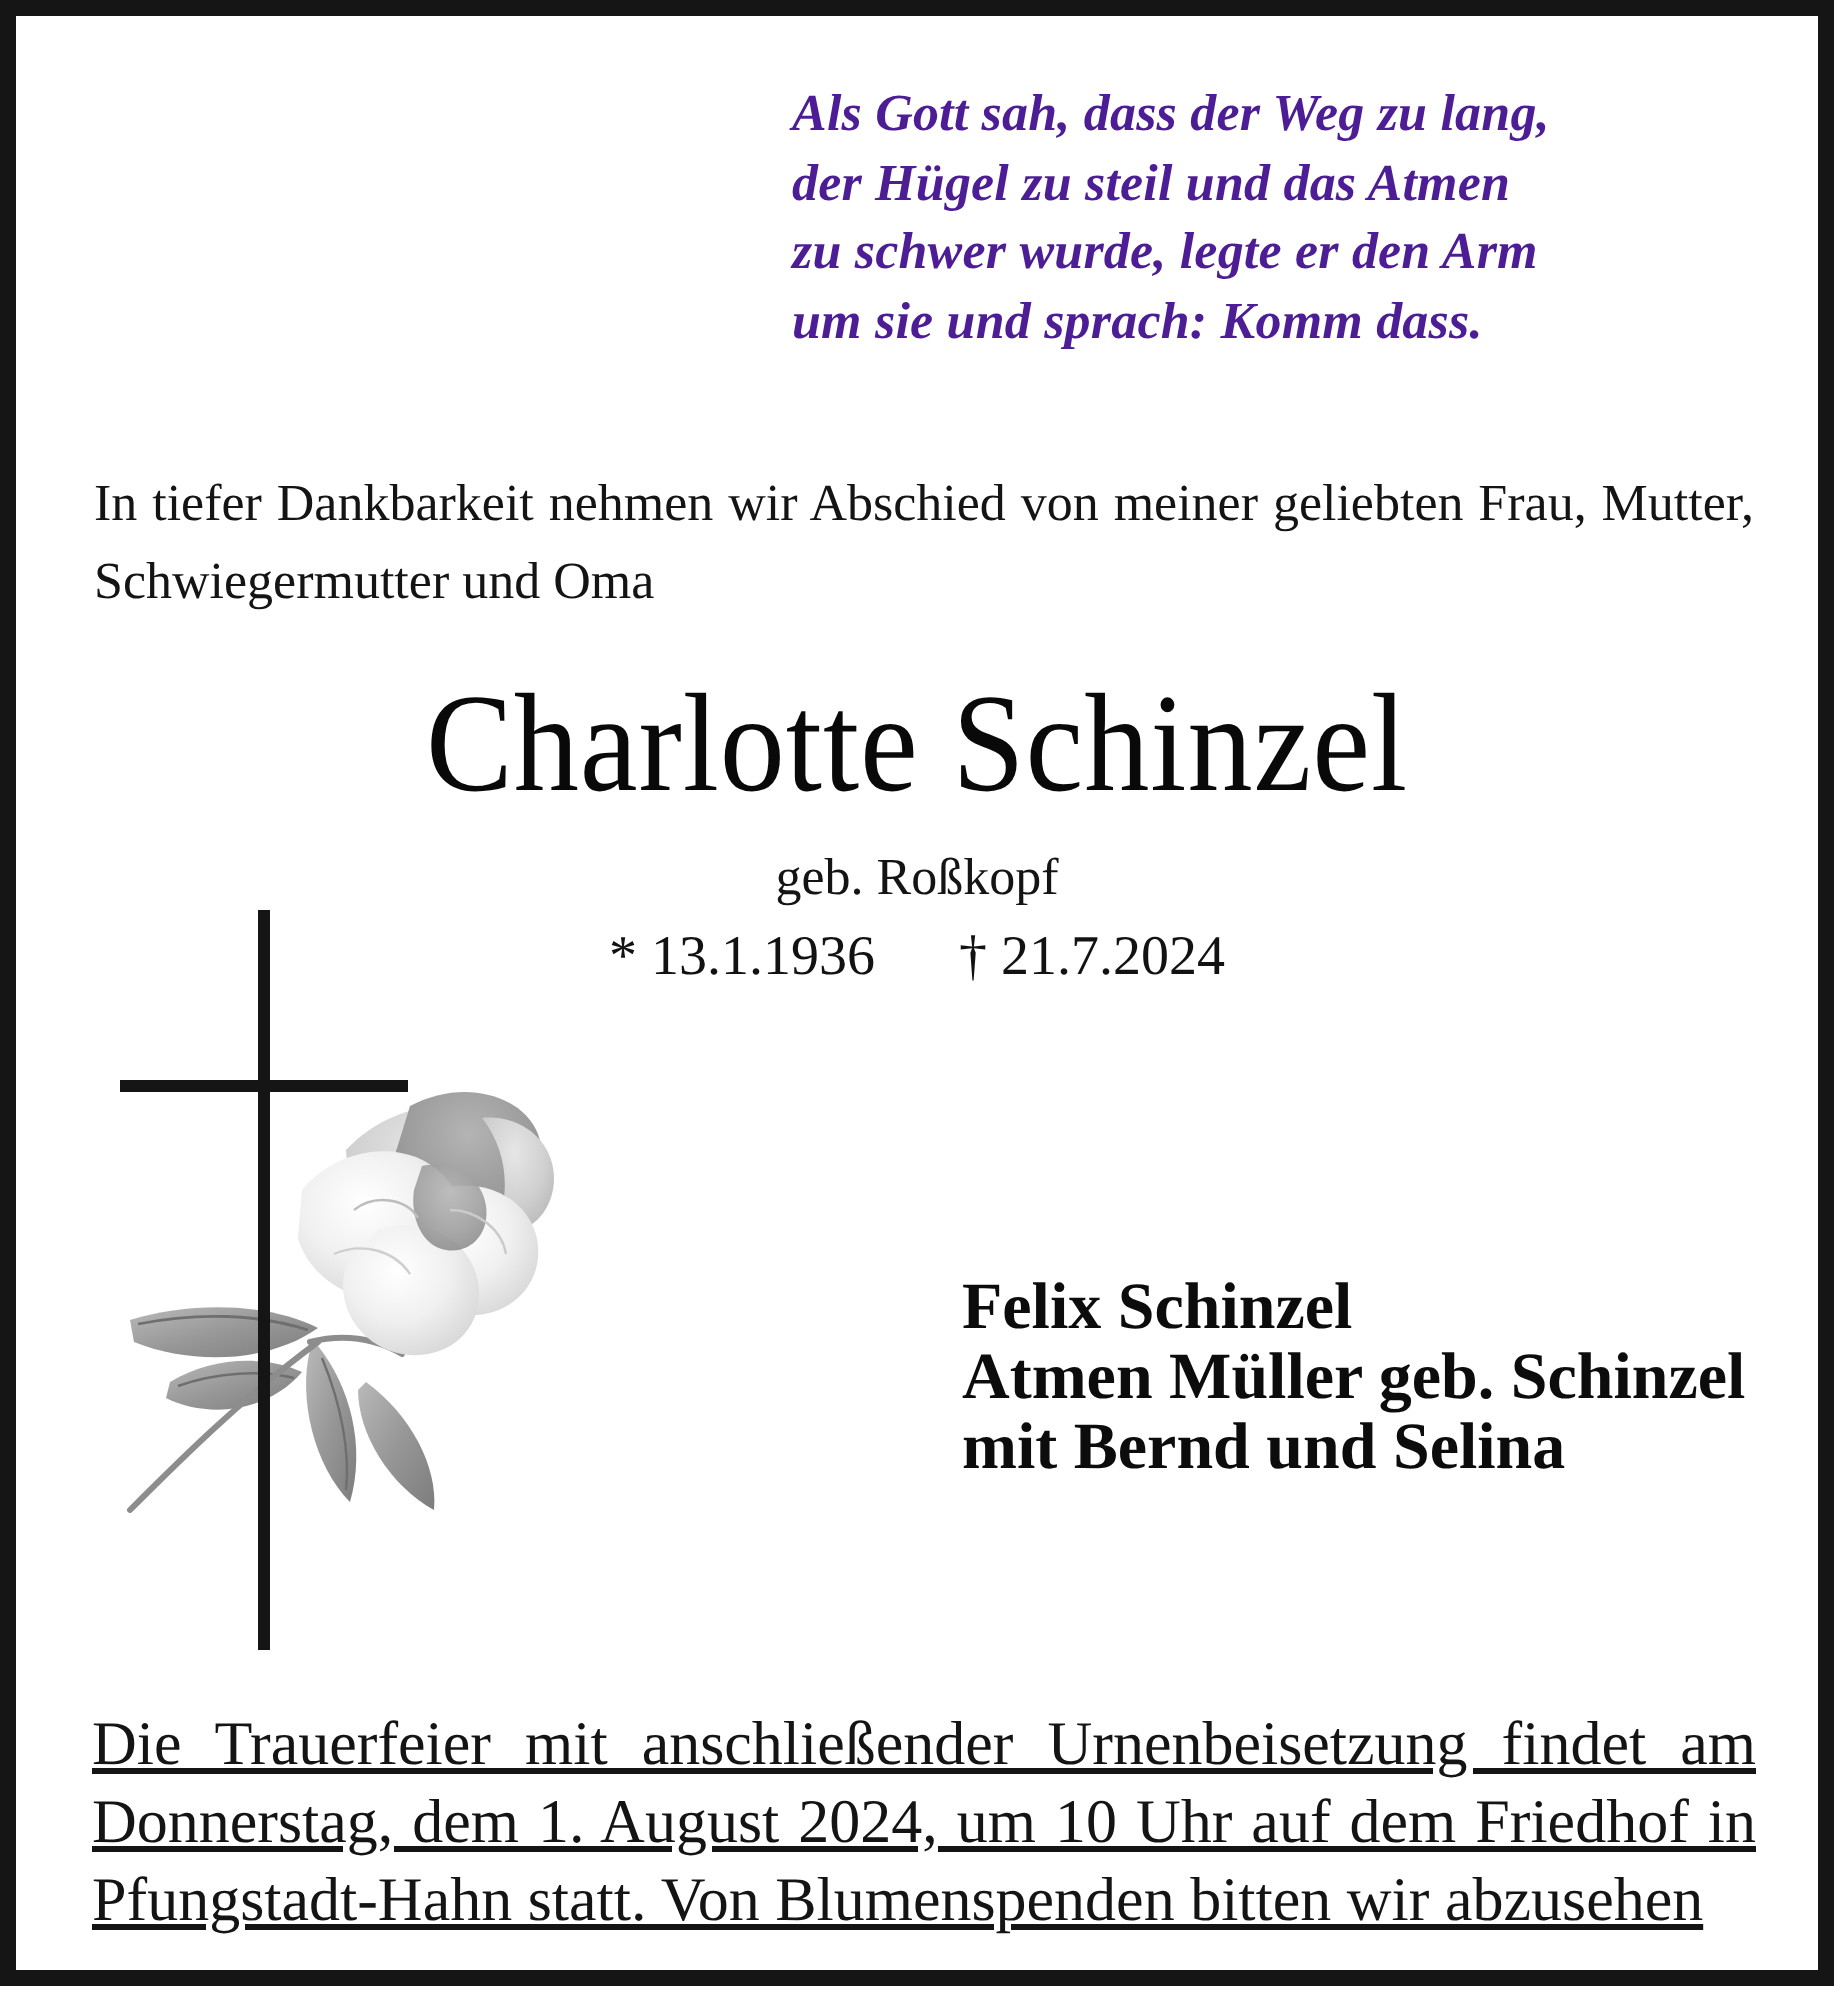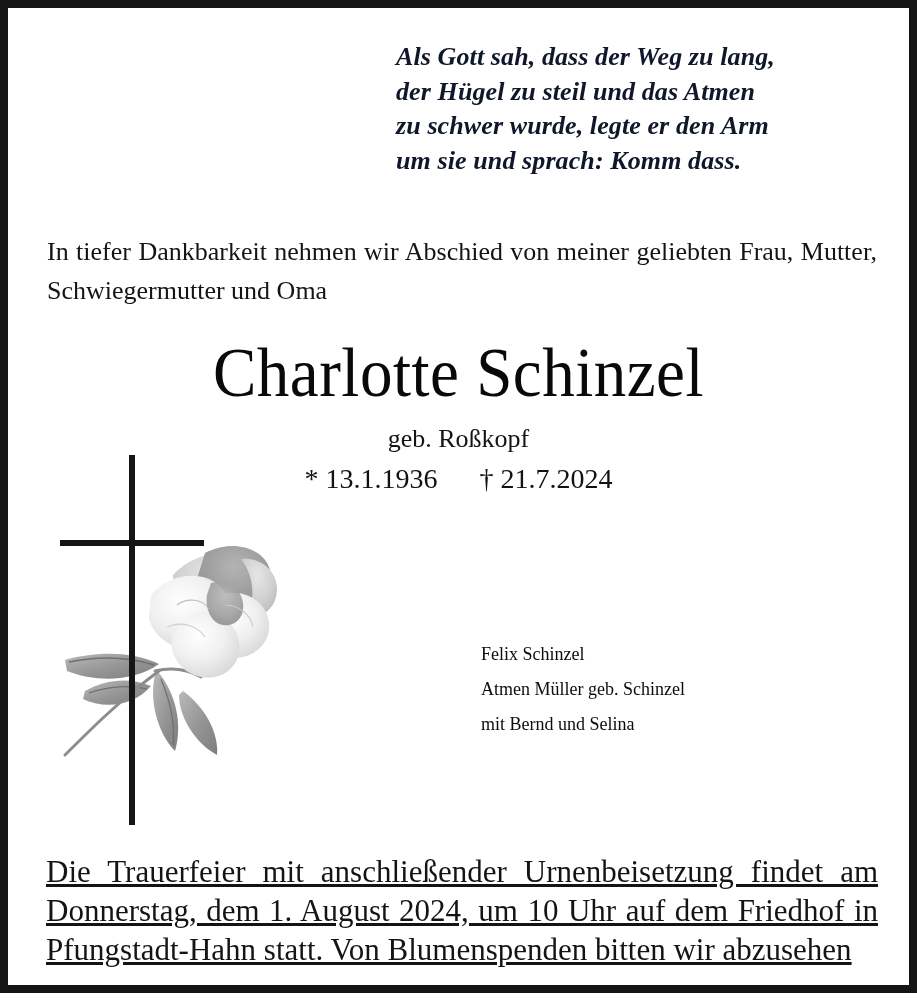--- a/index.html
+++ b/index.html
@@ -51,21 +51,21 @@
   
   .verse {
     position: absolute;
     left: 396px;
     top: 40px;
     width: 470px;
     font-style: italic;
     font-weight: bold;
     font-size: 26px;
     line-height: 34.5px;
-    color: #0f172a;
+    color: #4c1d95;
     letter-spacing: 0.1px;
   }
   .verse .vline { display: block; white-space: nowrap; }
 
   
   .intro {
     position: absolute;
     left: 47px;
     top: 232px;
     width: 830px;
@@ -123,22 +123,22 @@
     height: 370px;
   }
   .emblem svg { display: block; }
 
   
   .family {
     position: absolute;
     left: 481px;
     top: 637px;
     width: 400px;
-    font-weight: normal;
-    font-size: 18px;
+    font-weight: bold;
+    font-size: 33px;
     line-height: 35px;
     color: #0c0c0c;
   }
   .family .fline { display: block; white-space: nowrap; }
 
   
   .details {
     position: absolute;
     left: 46px;
     top: 852px;

